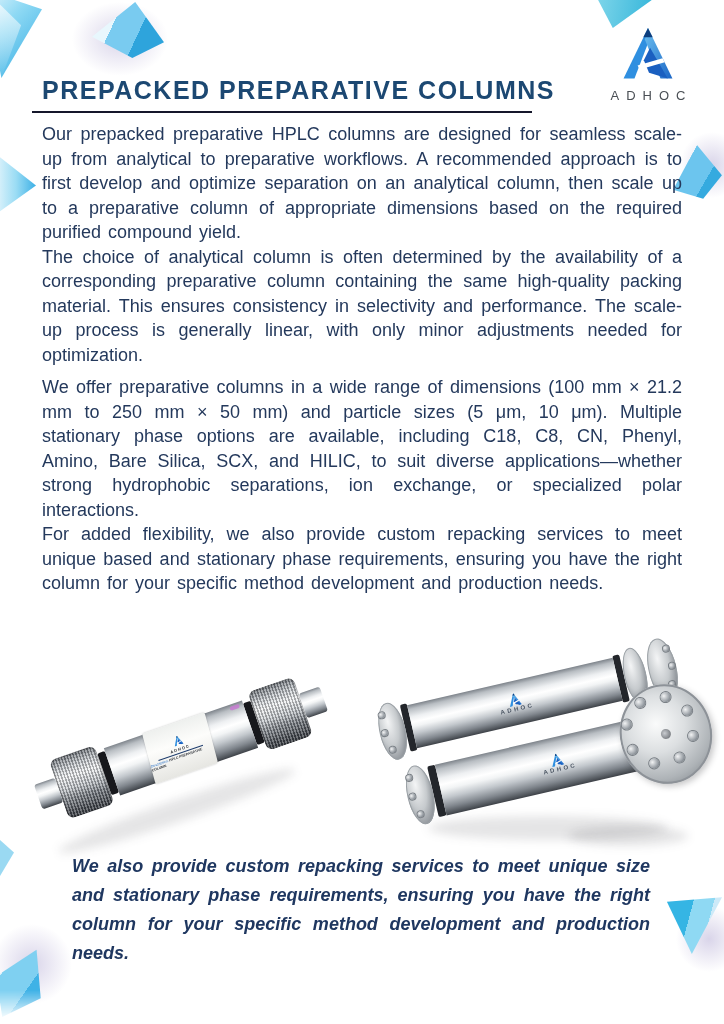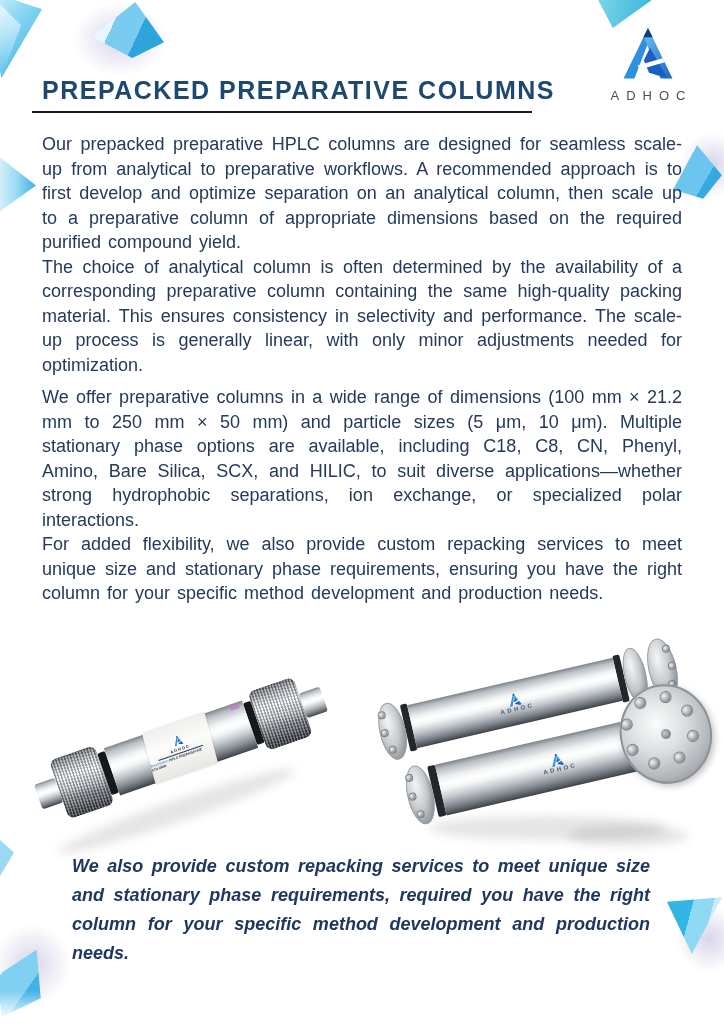--- a/index.html
+++ b/index.html
@@ -44,21 +44,21 @@
   
   .title{position:absolute;left:42px;top:76px;font-size:25px;font-weight:bold;
          letter-spacing:1.5px;color:#1c4872;white-space:nowrap;}
   .rule{position:absolute;left:32px;top:111px;width:500px;height:2px;background:#15172b;}
   .logo{position:absolute;left:600px;top:28px;width:96px;text-align:center;}
   .logo .mark{width:52px;height:52px;display:block;margin:0 auto;}
   .logo .letters{margin-top:8px;font-size:13px;color:#4a4f55;letter-spacing:7px;
                  padding-left:7px;font-weight:500;}
 
   
-  .copy{position:absolute;left:42px;top:132px;width:640px;font-size:18px;
+  .copy{position:absolute;left:42px;top:122px;width:640px;font-size:18px;
         line-height:24.5px;color:#24395c;text-align:justify;word-spacing:2px;}
   .copy p{margin:0;}
   .copy p.gap{margin-top:8px;}
   .callout{position:absolute;left:72px;top:852px;width:578px;font-size:18px;
            line-height:29px;font-weight:bold;font-style:italic;color:#1f3760;
            text-align:justify;word-spacing:3px;}
 
   
   .metal{background:linear-gradient(180deg,#7e848b 0%,#b9bec3 10%,#eef0f2 28%,#ffffff 40%,
          #f2f4f5 50%,#c3c8cd 66%,#82888f 84%,#4f545a 96%,#3c4046 100%);}
@@ -153,21 +153,21 @@
     <svg class="mark">
         <use href="#adhoc-mark"></use>
       </svg>
     <div class="letters">ADHOC</div>
   </div>
 
   <div class="copy">
     <p>Our prepacked preparative HPLC columns are designed for seamless scale-up from analytical to preparative workflows. A recommended approach is to first develop and optimize separation on an analytical column, then scale up to a preparative column of appropriate dimensions based on the required purified compound yield.</p>
     <p>The choice of analytical column is often determined by the availability of a corresponding preparative column containing the same high-quality packing material. This ensures consistency in selectivity and performance. The scale-up process is generally linear, with only minor adjustments needed for optimization.</p>
     <p class="gap">We offer preparative columns in a wide range of dimensions (100 mm × 21.2 mm to 250 mm × 50 mm) and particle sizes (5 μm, 10 μm). Multiple stationary phase options are available, including C18, C8, CN, Phenyl, Amino, Bare Silica, SCX, and HILIC, to suit diverse applications—whether strong hydrophobic separations, ion exchange, or specialized polar interactions.</p>
-    <p>For added flexibility, we also provide custom repacking services to meet unique size and stationary phase requirements, ensuring you have the right column for your specific method development and production needs.</p>
+    <p>For added flexibility, we also provide custom repacking services to meet unique based and stationary phase requirements, ensuring you have the right column for your specific method development and production needs.</p>
   </div>
 
   <div class="fig-left">
     <div class="shadow" style="left:30px;top:150px;width:250px;height:22px;transform:rotate(-19deg);"></div>
     <div class="tube1">
       <div class="port metal"></div>
       <div class="nut"></div>
       <div class="oring"></div>
       <div class="barrel metal">
         <div class="glint" style="right:4px;top:2px;"></div>
@@ -237,15 +237,15 @@
         <div class="bolt" style="width:10px;height:10px;left:5px;top:53px;"></div>
         <div class="bolt" style="width:10px;height:10px;left:5px;top:27px;"></div>
         <div class="bolt" style="width:10px;height:10px;left:23px;top:9px;"></div>
         <div class="bolt" style="width:10px;height:10px;left:49px;top:9px;"></div>
         <div class="bolt" style="width:10px;height:10px;left:67px;top:27px;"></div>
         <div class="fport"></div>
       </div>
     </div>
   </div>
 
-  <div class="callout">We also provide custom repacking services to meet unique size and stationary phase requirements, required you have the right column for your specific method development and production needs.</div>
+  <div class="callout">We also provide custom repacking services to meet unique size and stationary phase requirements, ensuring you have the right column for your specific method development and production needs.</div>
 
 </div>
 
 </body></html>

